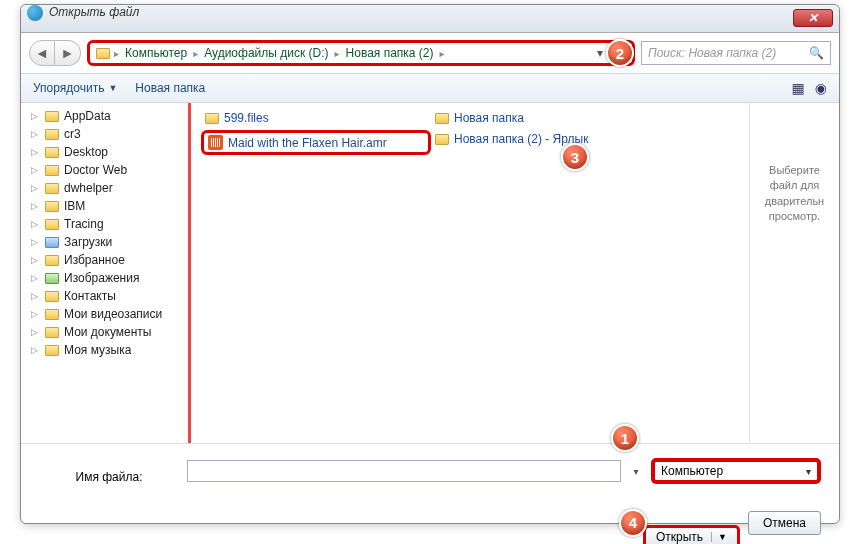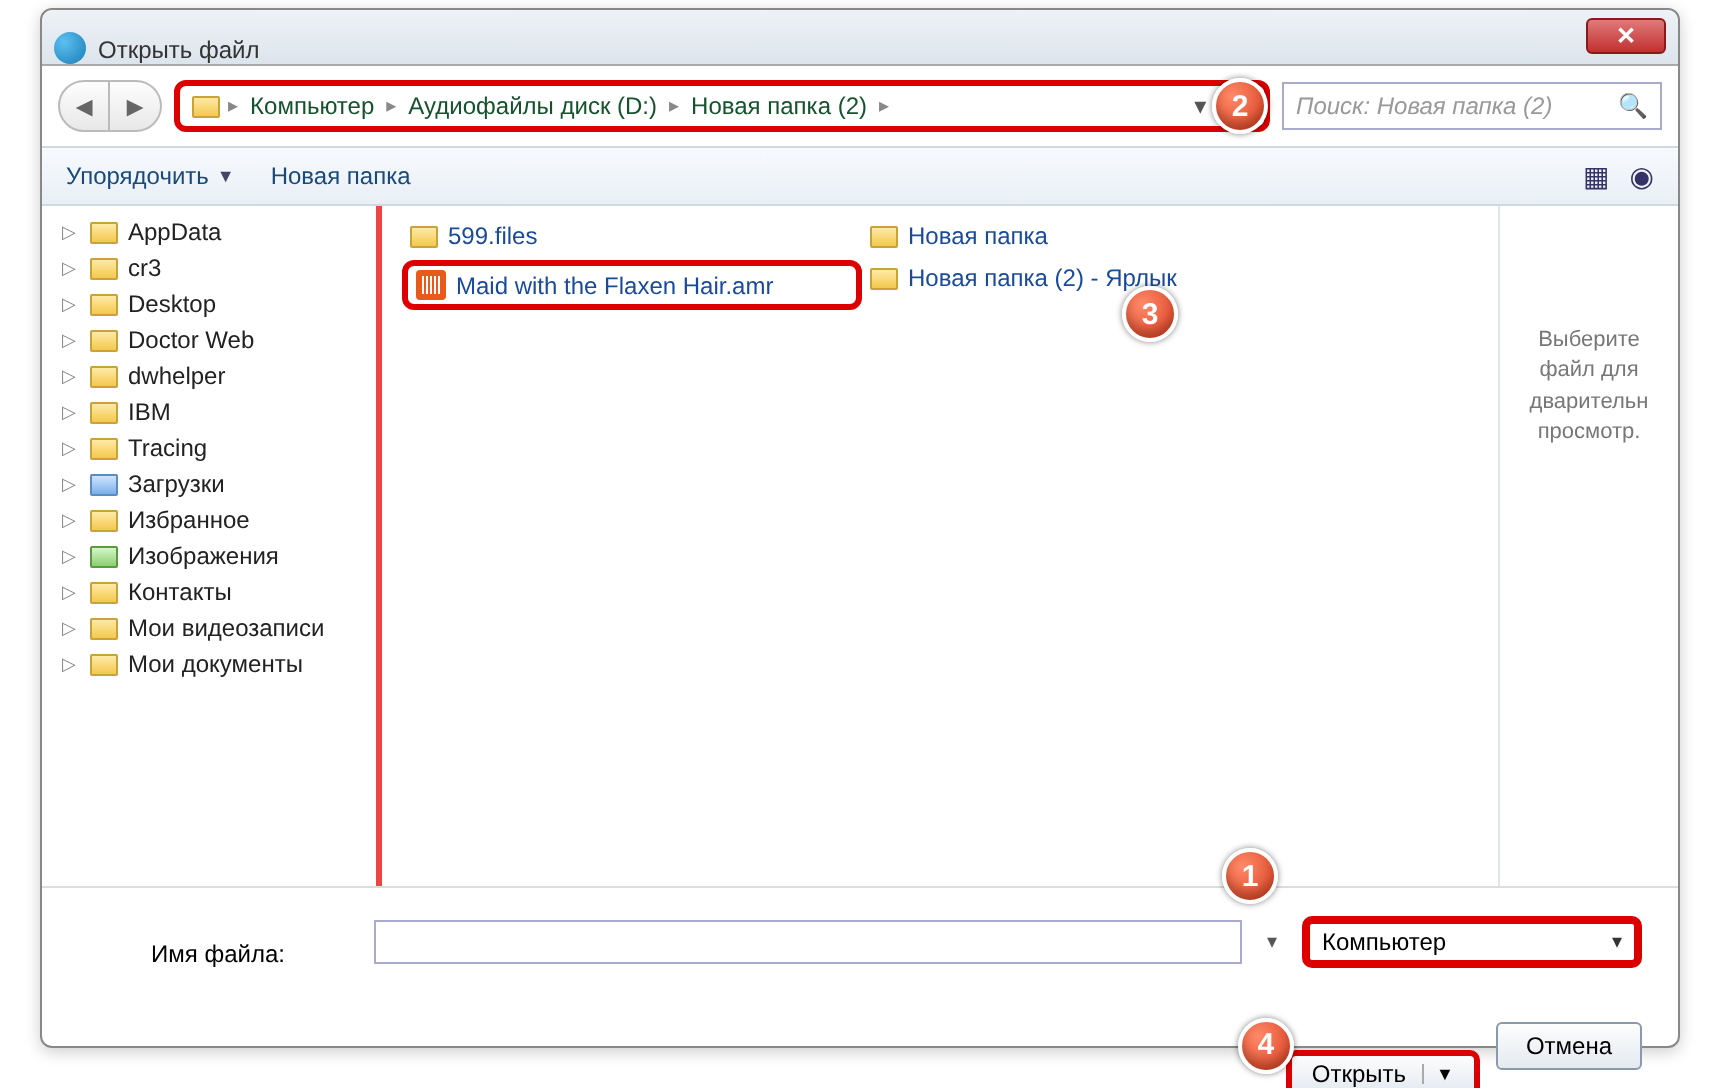--- a/index.html
+++ b/index.html
@@ -1,20 +1,20 @@
 <!DOCTYPE html>
 <html><head>
 <meta charset="utf-8">
 <style>
 * { box-sizing: border-box; margin: 0; padding: 0; font-family: "Segoe UI", Tahoma, sans-serif; }
 body { background: #fff; width: 864px; height: 544px; overflow: hidden; position: relative; }
 
 .window { position: absolute; left: 20px; top: 4px; width: 820px; height: 520px; background: #fff; border: 1px solid #888; border-radius: 6px; box-shadow: 0 2px 8px rgba(0,0,0,0.2); }
 
-.titlebar { height: 28px; background: linear-gradient(#eef2f6,#dce4ec); border-bottom: 1px solid #aaa; border-radius: 6px 6px 0 0; display: flex; align-items: flex-end; padding: 0 6px; position: relative; }
+.titlebar { height: 28px; background: linear-gradient(#eef2f6,#dce4ec); border-bottom: 1px solid #aaa; border-radius: 6px 6px 0 0; display: flex; align-items: flex-start; padding: 0 6px; position: relative; font-style: italic; }
 .titlebar .app-icon { width: 16px; height: 16px; border-radius: 50%; background: radial-gradient(circle at 5px 5px,#5bc0f0,#1a7db8); margin-right: 6px; }
 .titlebar .title { font-size: 12px; color: #333; }
 .titlebar .close { position: absolute; right: 6px; top: 4px; width: 40px; height: 18px; background: linear-gradient(#e07a7a,#c23030); border: 1px solid #8a1a1a; border-radius: 3px; display: flex; align-items: center; justify-content: center; color: #fff; font-size: 12px; font-weight: bold; }
 
 .navrow { height: 40px; display: flex; align-items: center; padding: 4px 8px; gap: 6px; position: relative; }
 .navbtns { display: flex; gap: 0; }
 .navbtn { width: 26px; height: 26px; border: 1px solid #bbb; background: linear-gradient(#fdfdfd,#e8e8e8); display: flex; align-items: center; justify-content: center; font-size: 14px; color: #666; }
 .navbtn:first-child { border-radius: 13px 0 0 13px; }
 .navbtn:last-child { border-radius: 0 13px 13px 0; border-left: none; }
 
@@ -166,20 +166,24 @@
           <span>Контакты</span>
         </div>
         <div class="sb-item tri">
           <div class="fold "></div>
           <span>Мои видеозаписи</span>
         </div>
         <div class="sb-item tri">
           <div class="fold "></div>
           <span>Мои документы</span>
         </div>
+        <div class="sb-item tri">
+          <div class="fold "></div>
+          <span>Моя музыка</span>
+        </div>
       </div>
 
     <div class="filearea">
       <div class="col" id="col1">
           <div class="file-item">
             <div class="fold"></div>
             <span>599.files</span>
           </div>
           <div class="file-item highlight">
             <div class="audioicon"></div>

